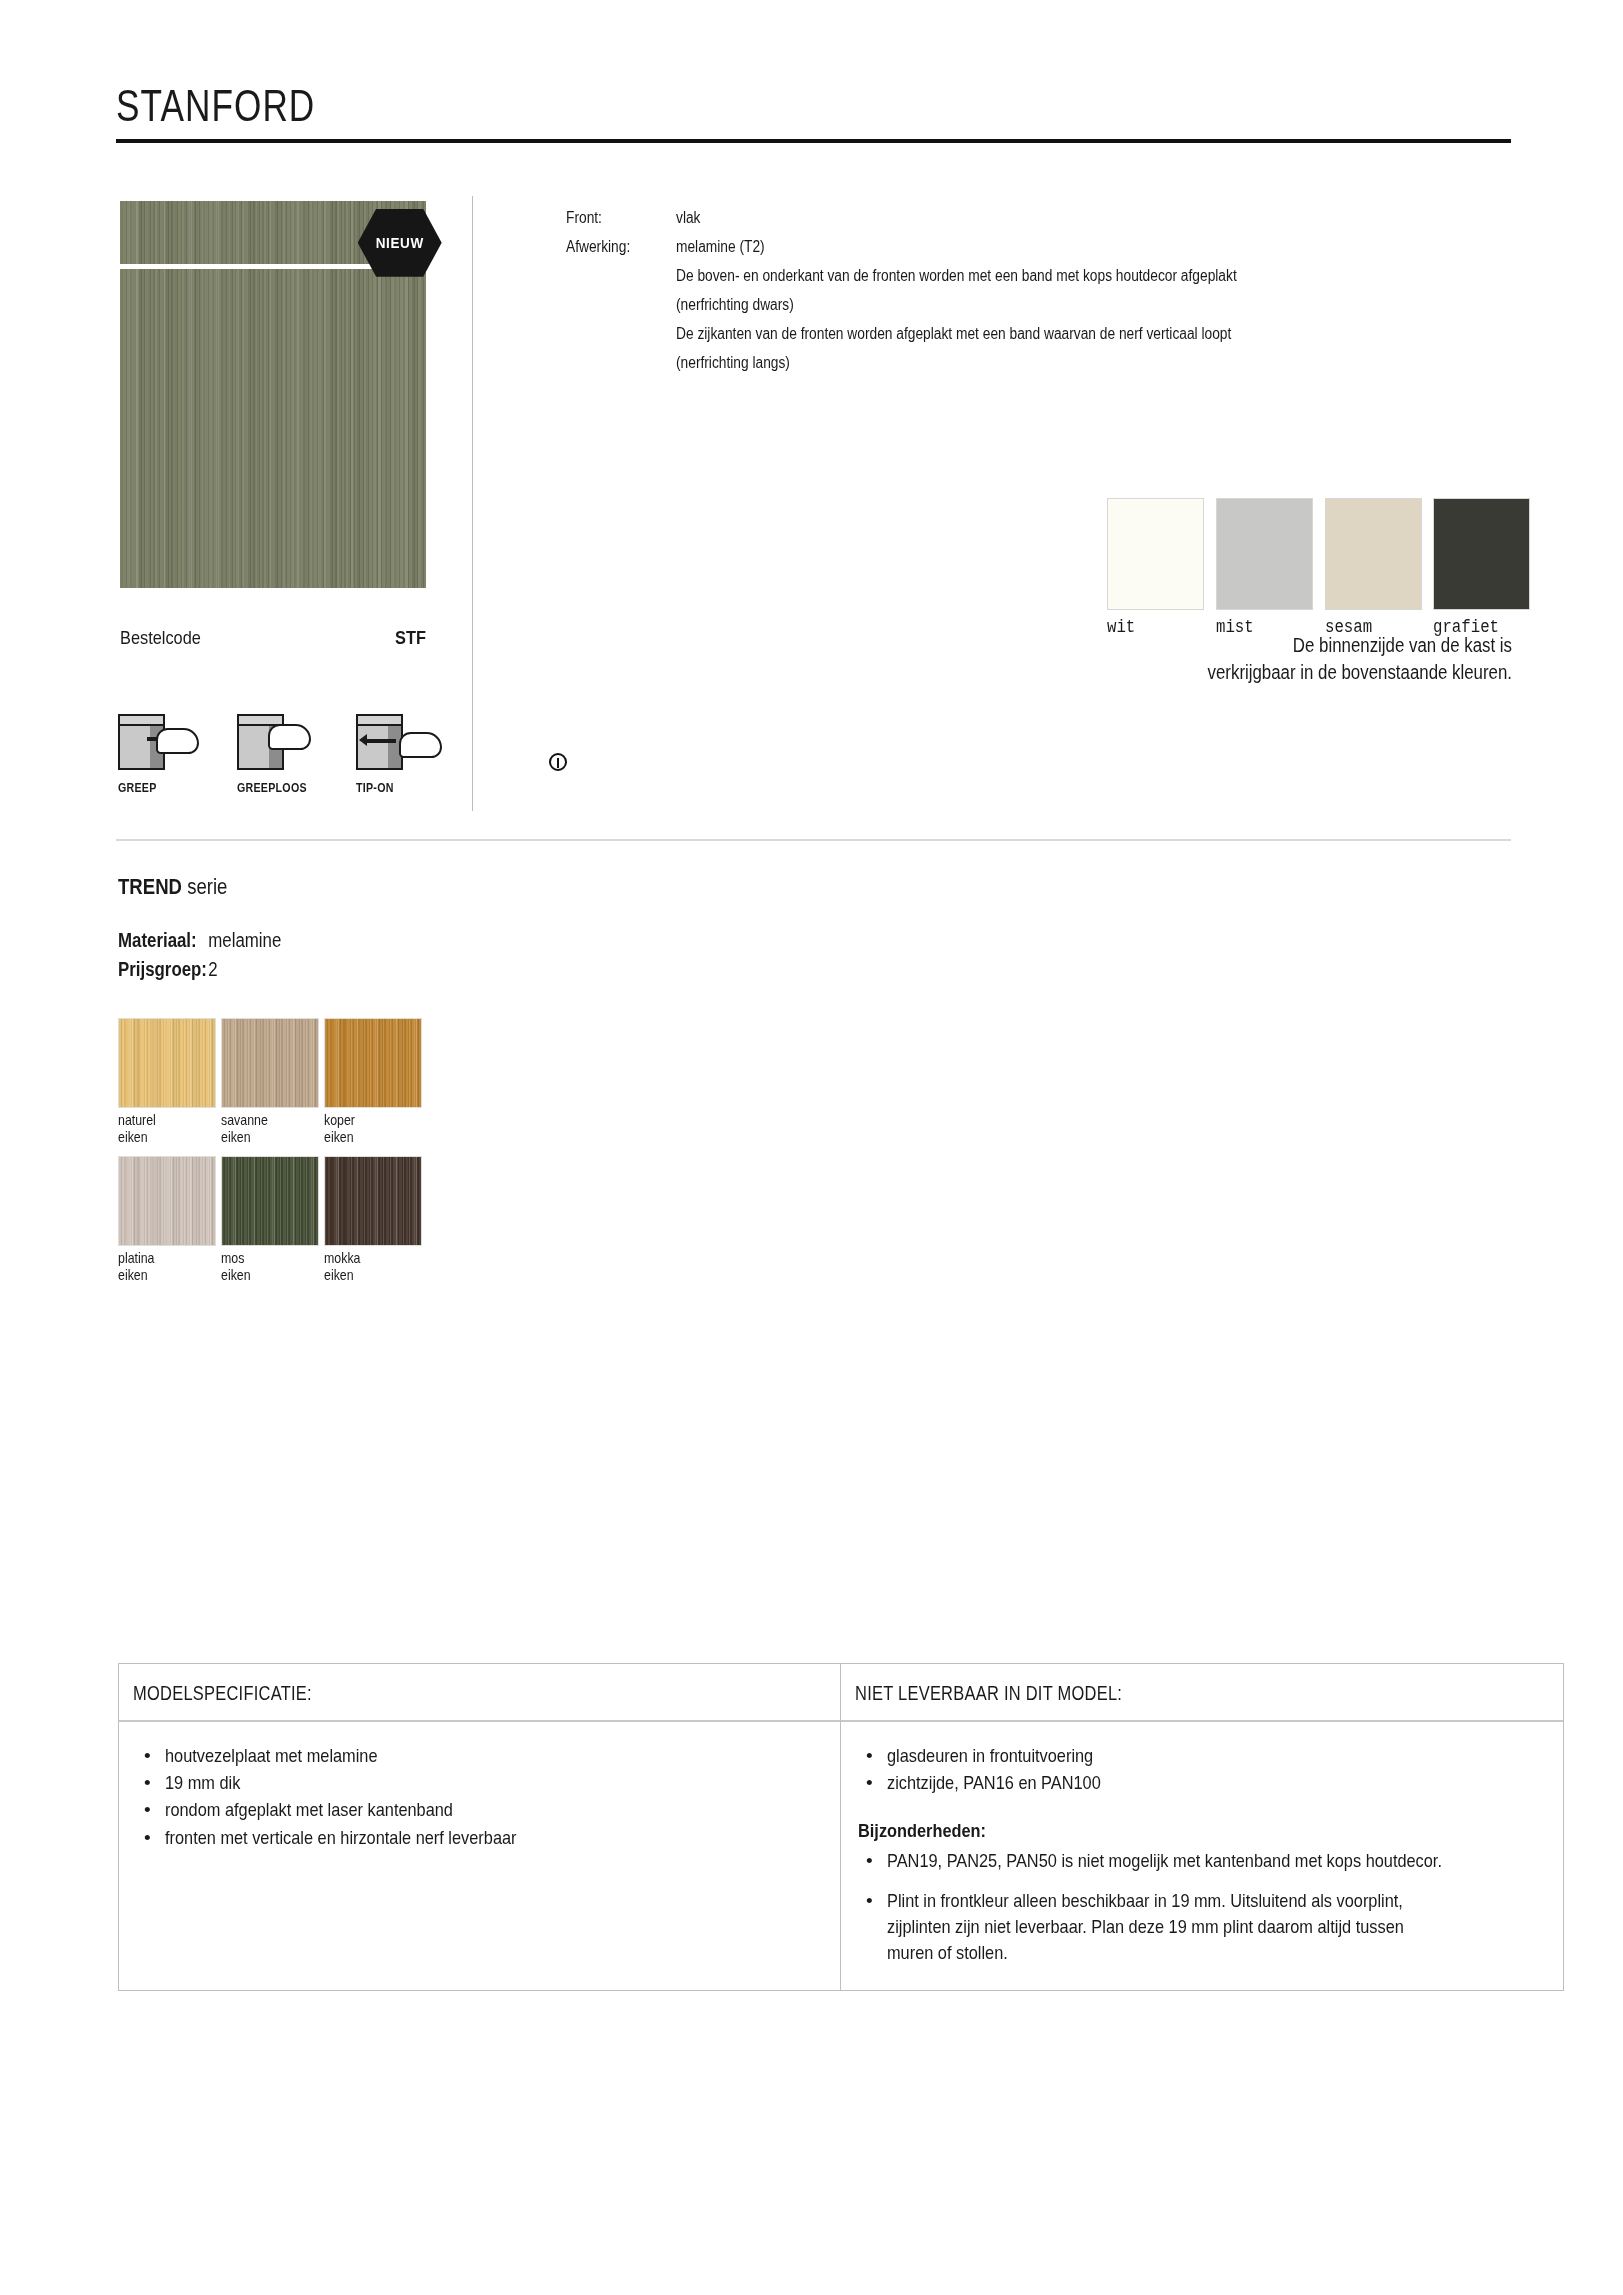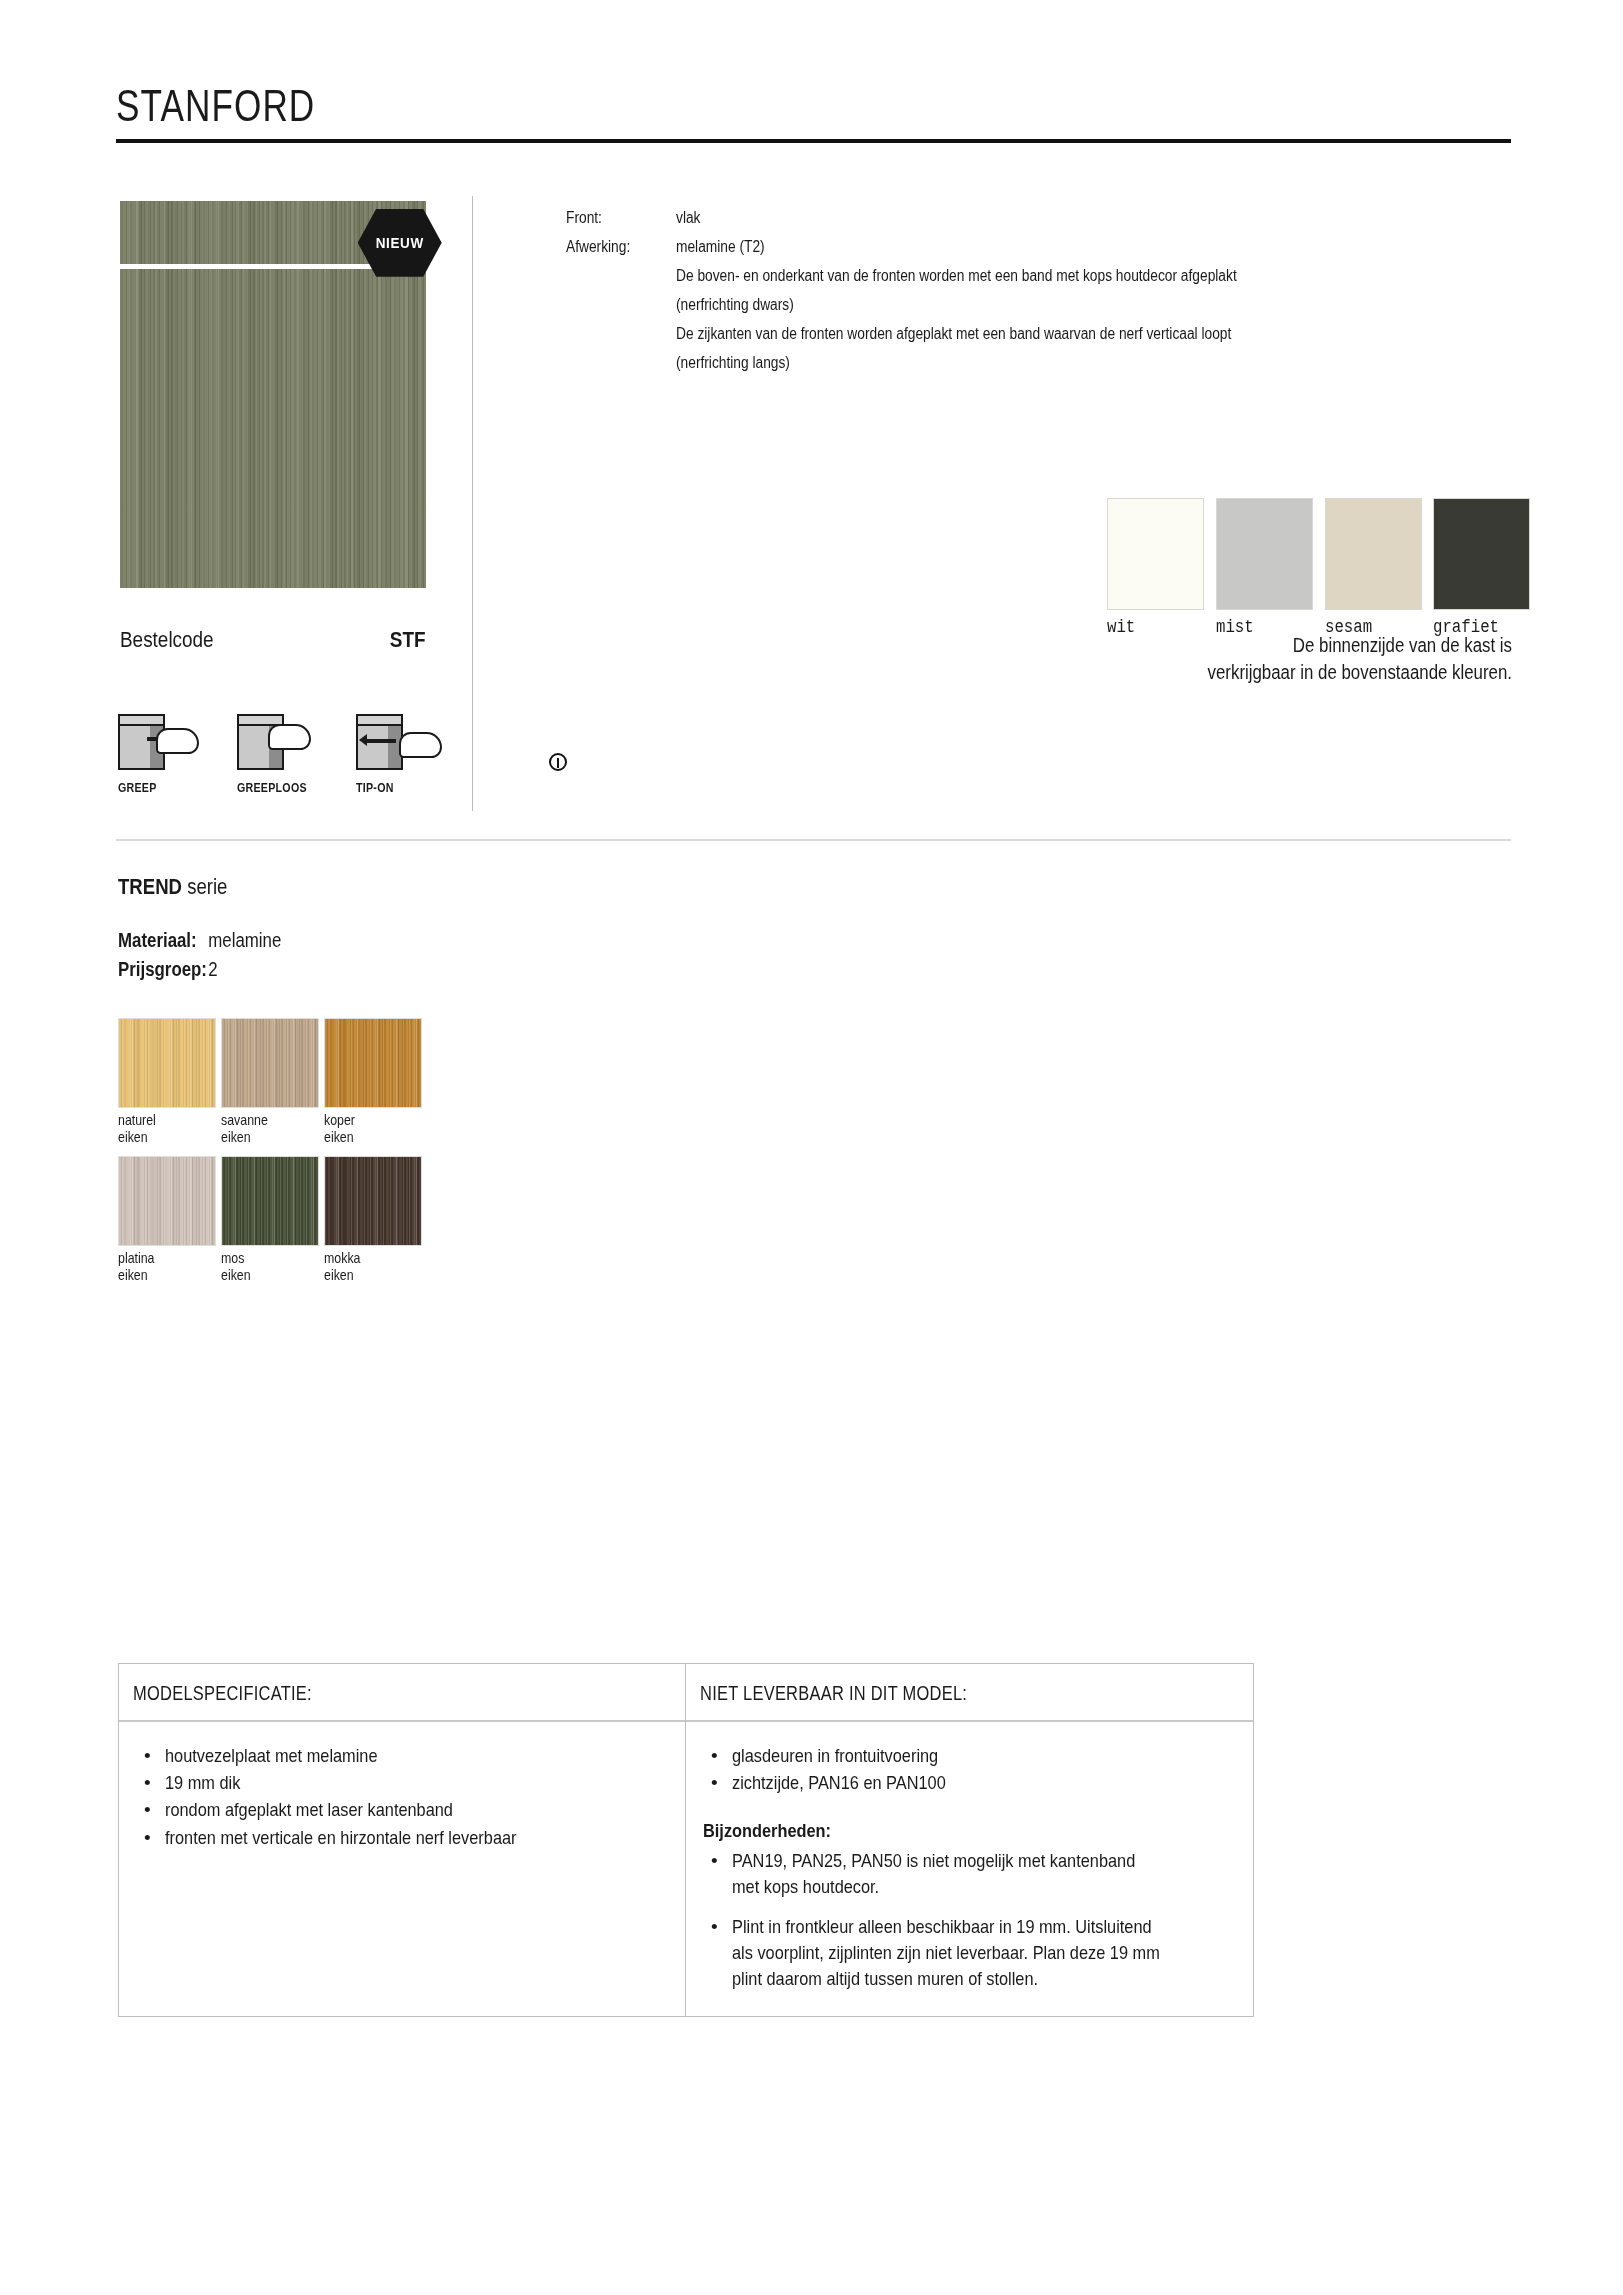--- a/index.html
+++ b/index.html
@@ -90,21 +90,21 @@
     align-items: center;
     justify-content: center;
   }
   .pi-badge span { transform: scaleX(0.9); }
 
   .bestelcode-row {
     position: absolute;
     left: 120px;
     top: 627px;
     width: 306px;
-    font-size: 22px;
+    font-size: 19px;
     display: flex;
     justify-content: space-between;
     align-items: baseline;
   }
   .bestelcode-row .label { transform: scaleX(0.86); transform-origin: left; }
   .bestelcode-row .value { font-weight: 700; transform: scaleX(0.86); transform-origin: right; }
 
   .vrule {
     position: absolute;
     left: 472px;
@@ -316,21 +316,21 @@
     transform-origin: left;
     white-space: nowrap;
     margin-bottom: 10.5px;
   }
 
   
   .tables {
     position: absolute;
     left: 118px;
     top: 1663px;
-    width: 1136px;
+    width: 1446px;
     border: 1.3px solid #bfbfbf;
     box-sizing: border-box;
     display: flex;
   }
   .tcol { width: 50%; box-sizing: border-box; }
   .tcol.left { border-right: 1.3px solid #bfbfbf; }
   .thead {
     padding: 18.3px 14.4px 14.4px 14.4px;
     border-bottom: 2.6px solid #c9c9c9;
     font-size: 19.6px;

